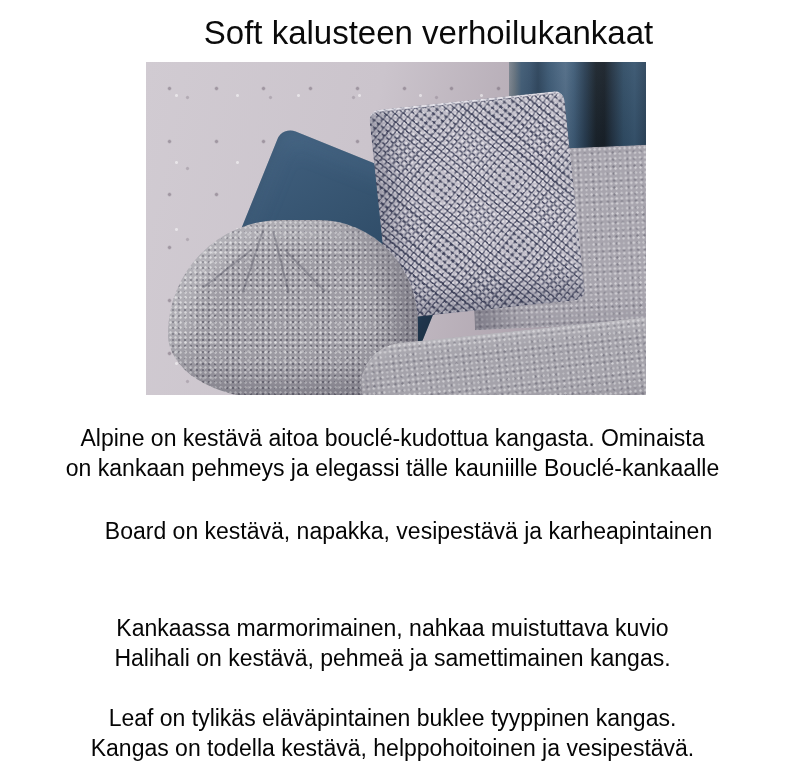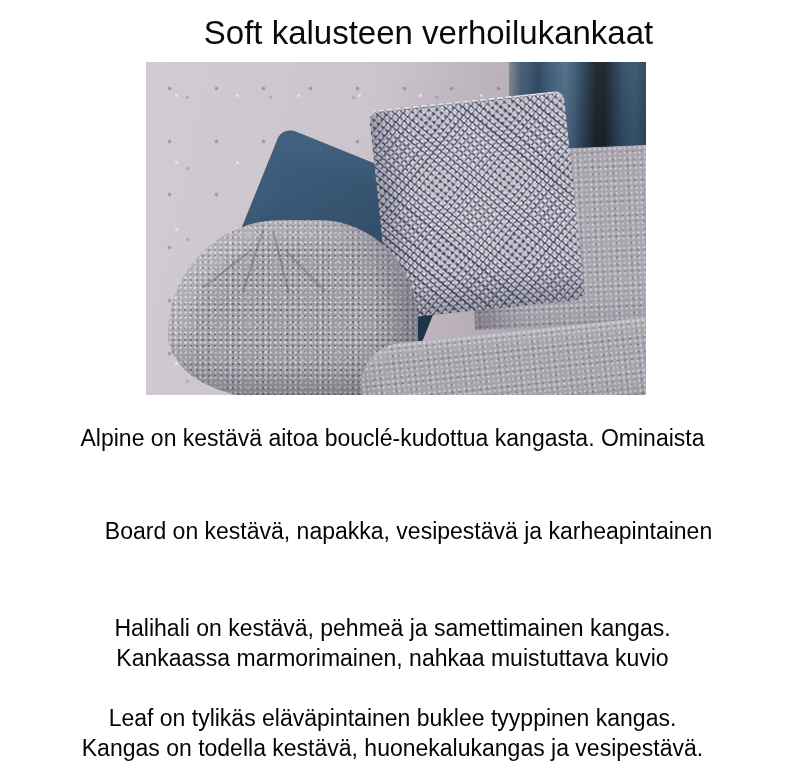--- a/index.html
+++ b/index.html
@@ -147,27 +147,28 @@
       <i class="seam s2"></i>
       <i class="seam s3"></i>
       <i class="seam s4"></i>
     </div>
     <div class="seat"></div>
   </figure>
 
   <section>
     <p class="para para-1">
       <span class="ln">Alpine on kestävä aitoa bouclé-kudottua kangasta. Ominaista</span>
+      <span class="ln">on kankaan pehmeys ja elegassi tälle kauniille Bouclé-kankaalle</span>
     </p>
     <p class="para para-2">
       <span class="ln">Board on kestävä, napakka, vesipestävä ja karheapintainen</span>
     </p>
     <p class="para para-3">
+      <span class="ln">Kankaassa marmorimainen, nahkaa muistuttava kuvio</span>
       <span class="ln">Halihali on kestävä, pehmeä ja samettimainen kangas.</span>
-      <span class="ln">Kankaassa marmorimainen, nahkaa muistuttava kuvio</span>
     </p>
     <p class="para para-4">
       <span class="ln">Leaf on tylikäs eläväpintainen buklee tyyppinen kangas.</span>
-      <span class="ln">Kangas on todella kestävä, huonekalukangas ja vesipestävä.</span>
+      <span class="ln">Kangas on todella kestävä, helppohoitoinen ja vesipestävä.</span>
     </p>
   </section>
 
 </div>
 
 </body></html>

